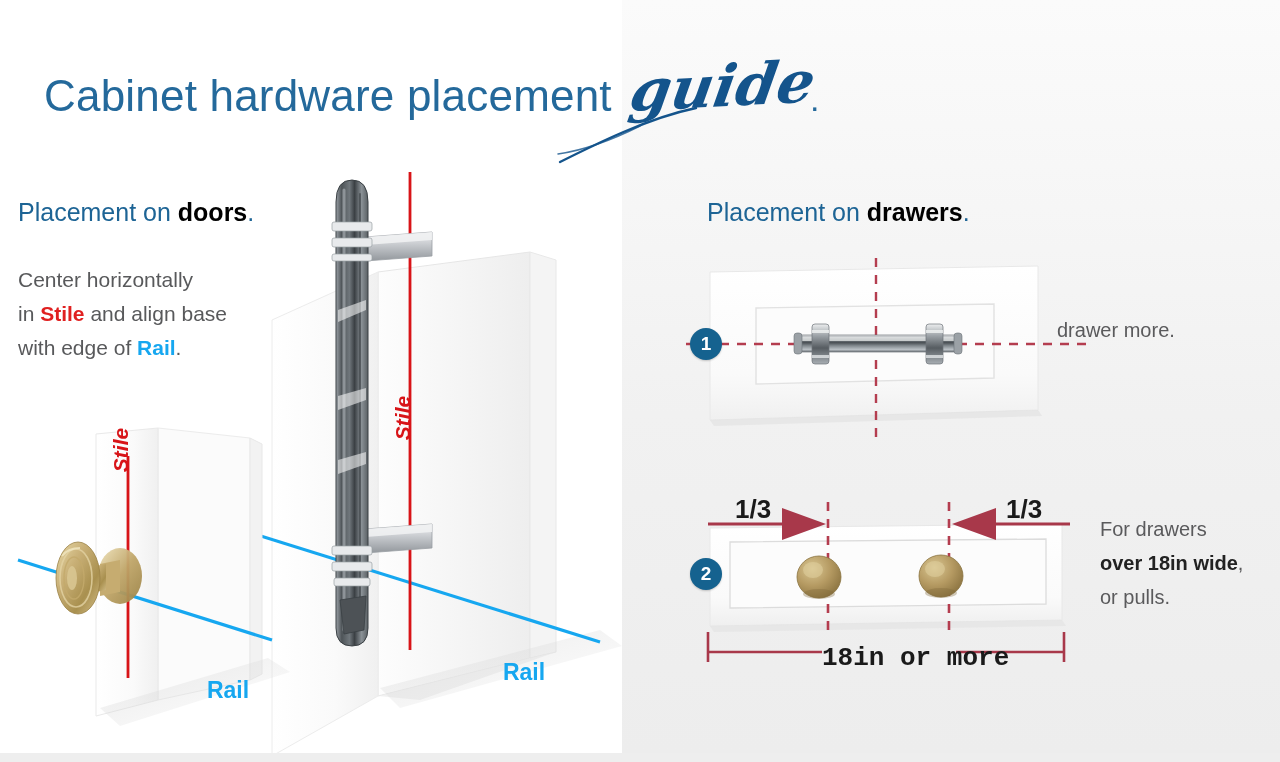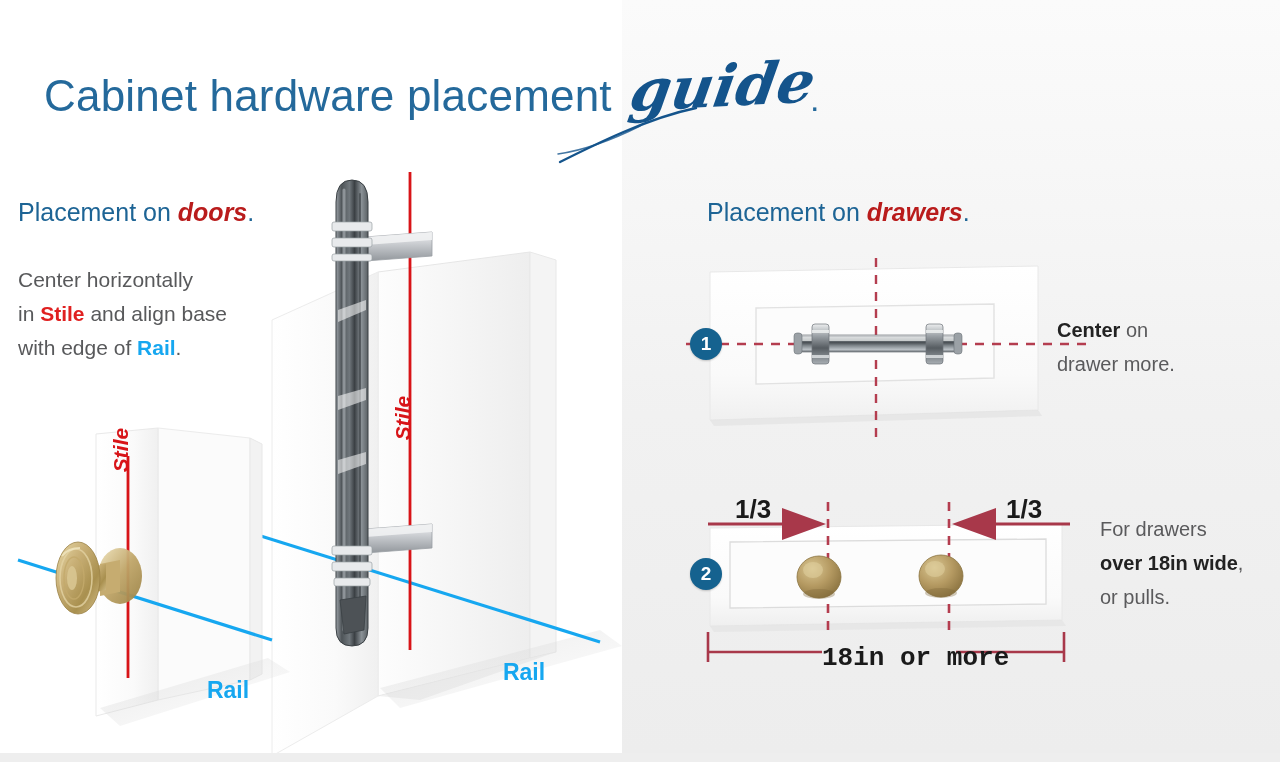--- a/index.html
+++ b/index.html
@@ -47,21 +47,21 @@
   .script-swash {
     position:absolute; left:556px; top:104px;
     width:180px; height:62px; pointer-events:none;
   }
 
   
   .sec-head {
     position:absolute; font-size:25px; color:#1d6495; font-weight:400;
     white-space:nowrap;
   }
-  .sec-head b { font-weight:700; color:#b91c1c;font-style:italic; }
+  .sec-head b { font-weight:700; color:#000000; }
   #head-doors   { left:18px;  top:198px; }
   #head-drawers { left:707px; top:198px; }
 
   
   .body-copy {
     position:absolute; left:18px; top:263px;
     font-size:21px; line-height:34px; color:#58595b; font-weight:300;
     width:300px;
   }
   .kw-stile { color:#e02020; font-weight:700; }
@@ -310,21 +310,20 @@
       <rect x="236" y="66" width="17" height="40" rx="3" fill="url(#chromeFoot)" stroke="#6d7378" stroke-width=".7"></rect>
       <rect x="236" y="72" width="17" height="3" fill="#f0f2f3" opacity=".8"></rect>
       <rect x="236" y="97" width="17" height="3" fill="#f0f2f3" opacity=".7"></rect>
 
       <rect x="104" y="75" width="8" height="21" rx="3" fill="#9ba1a6" stroke="#6d7378" stroke-width=".6"></rect>
       <rect x="264" y="75" width="8" height="21" rx="3" fill="#9ba1a6" stroke="#6d7378" stroke-width=".6"></rect>
     </g>
   </svg>
 
   <div class="caption" id="cap-1">
-    <div><b>Center</b><span> on</span></div>
     <div>drawer more.</div>
   </div>
 
   <div class="badge" id="badge-2">2</div>
 
   <svg class="drawer2-scene" viewBox="0 0 400 190">
     <defs>
       <linearGradient id="drwFace2" x1="0" y1="0" x2="0" y2="1">
         <stop offset="0%" stop-color="#ffffff"></stop>
         <stop offset="72%" stop-color="#fafafa"></stop>

